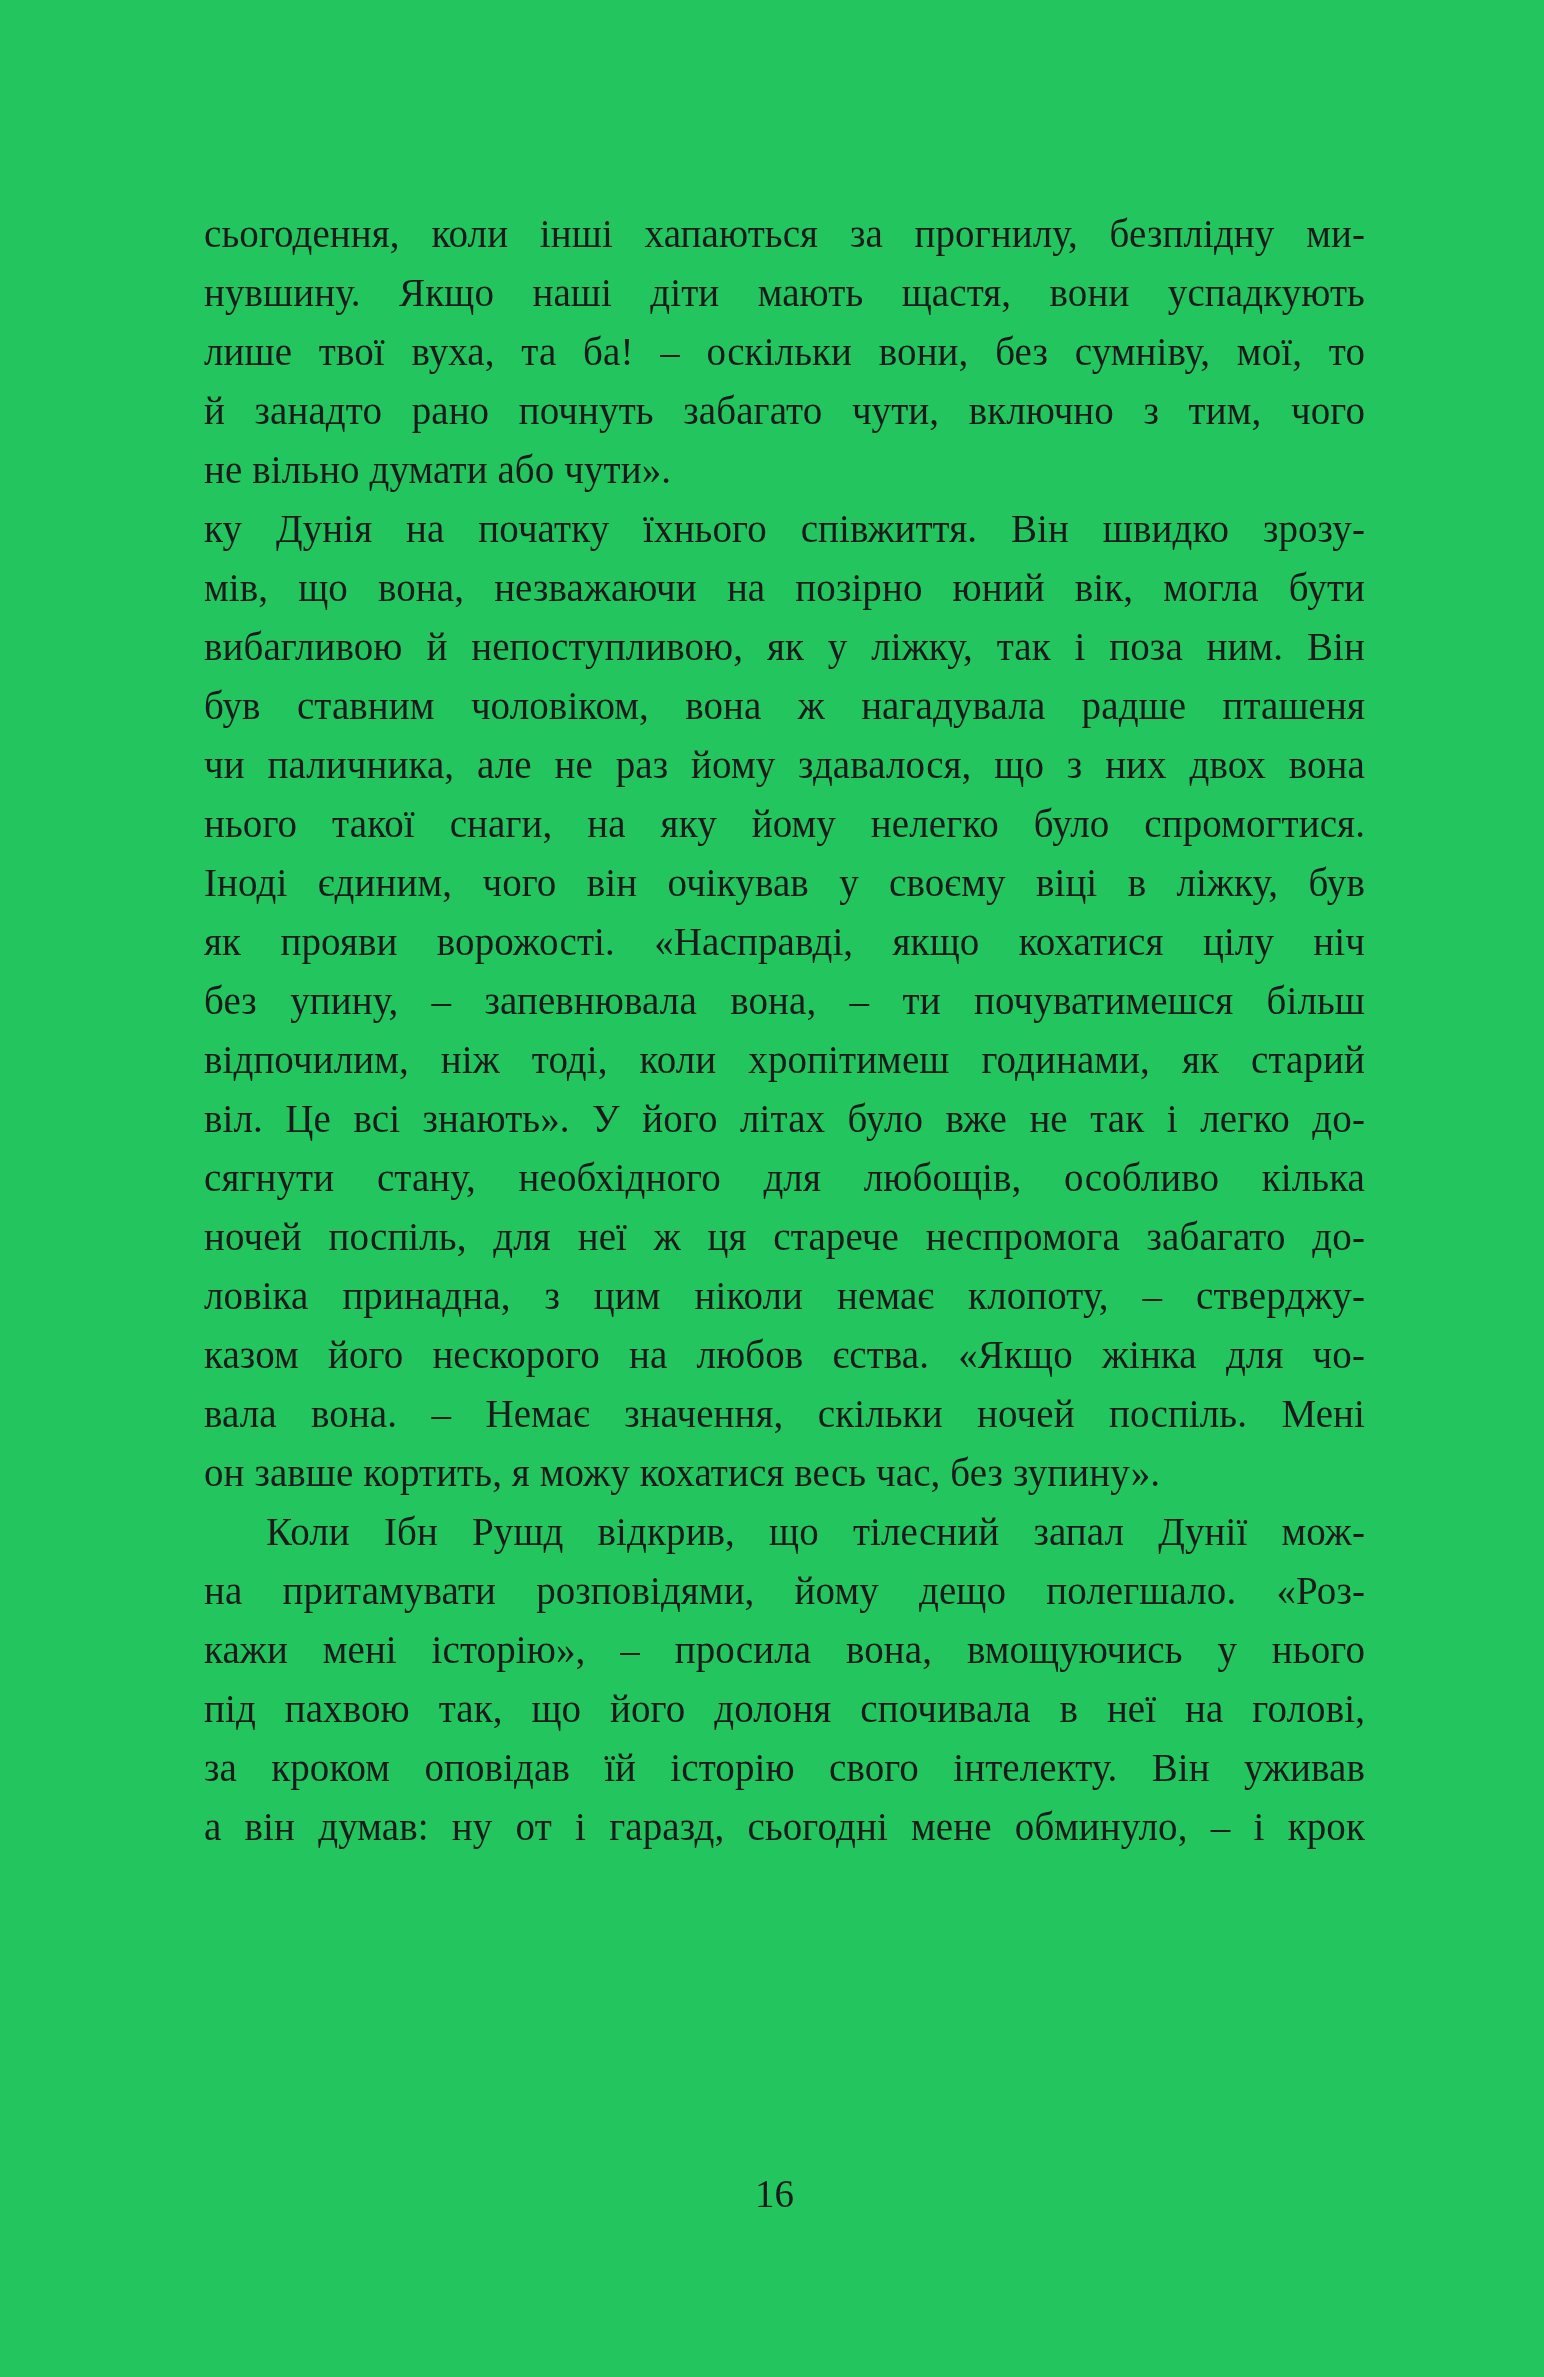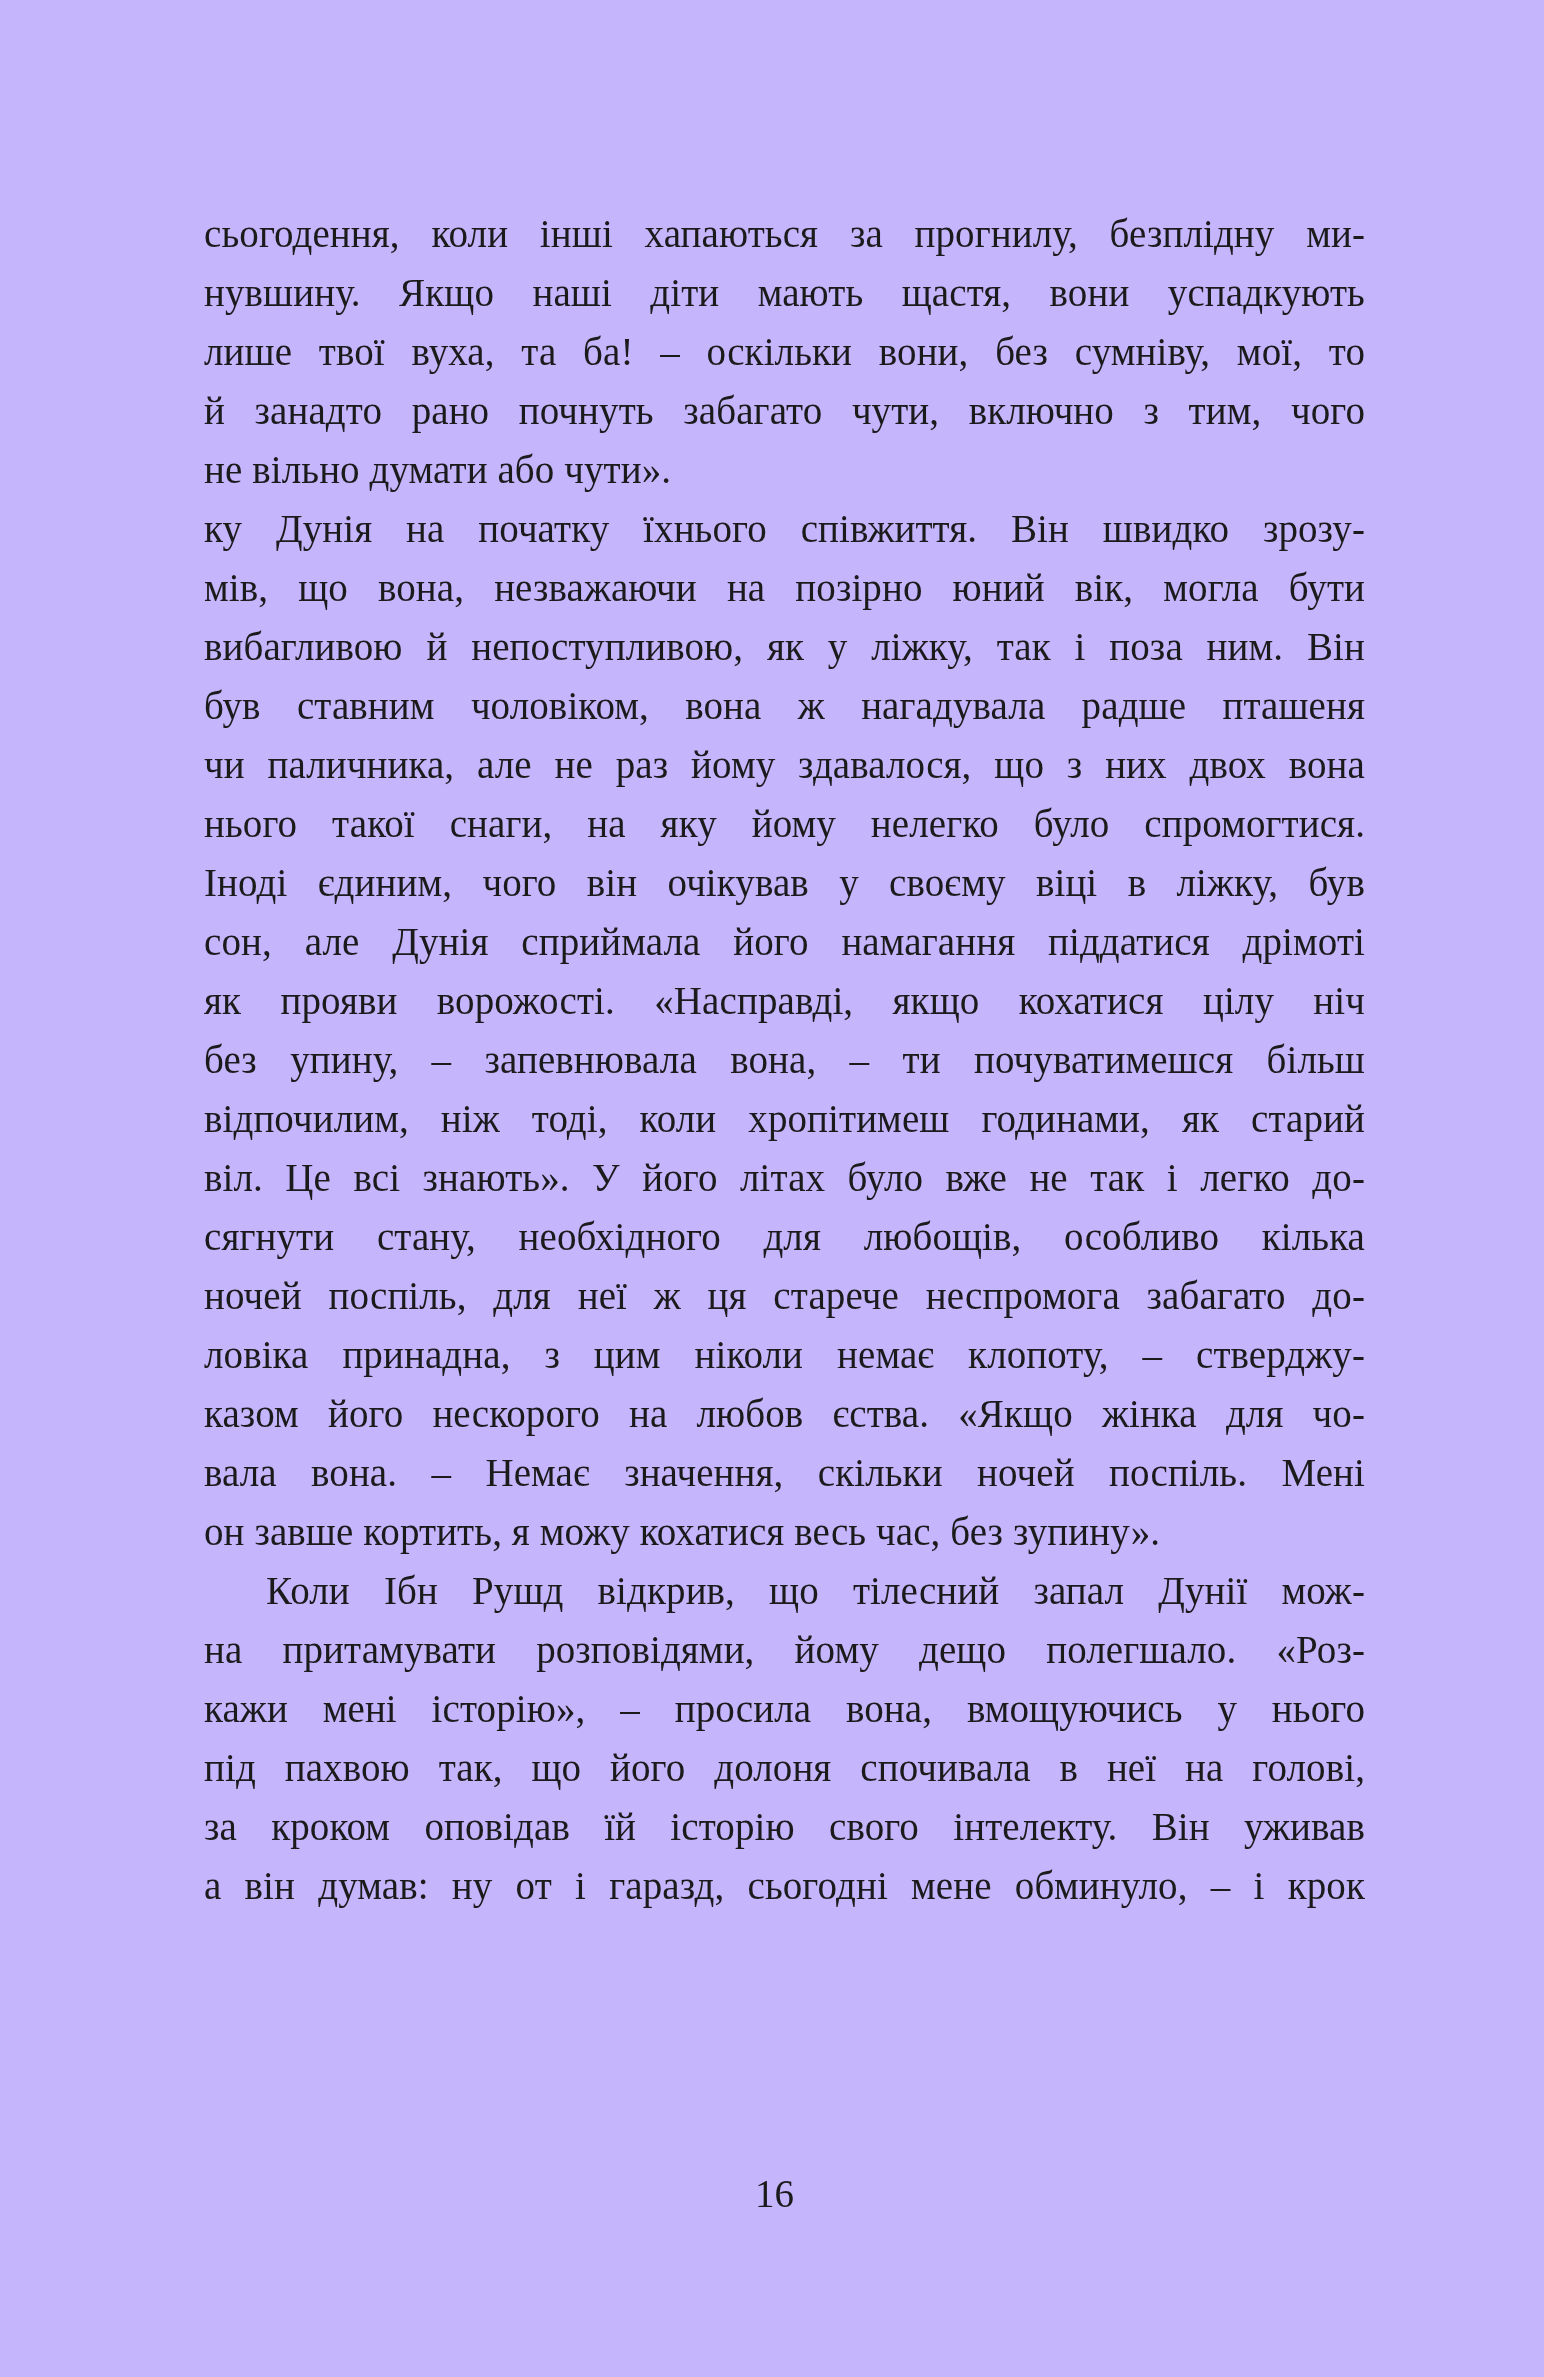--- a/index.html
+++ b/index.html
@@ -14,21 +14,21 @@
     overflow: hidden;
     font-family: "Liberation Serif", "DejaVu Serif", serif;
     color: #1b1b1b;
   }
   .page {
     position: absolute;
     left: 0;
     top: 0;
     width: 1545px;
     height: 2377px;
-    background: #c4b5fd;
+    background: #22c55e;
   }
   .text-block {
     position: absolute;
     left: 204px;
     top: 204px;
     width: 1161px;
   }
   .line {
     display: block;
     height: 59px;
@@ -105,23 +105,20 @@
       <span class="line">
           <span class="line-inner" style="white-space: normal; display: block;">чи паличника, але не раз йому здавалося, що з них двох вона</span>
         </span>
       <span class="line">
           <span class="line-inner" style="white-space: normal; display: block;">нього такої снаги, на яку йому нелегко було спромогтися.</span>
         </span>
       <span class="line">
           <span class="line-inner" style="white-space: normal; display: block;">Іноді єдиним, чого він очікував у своєму віці в ліжку, був</span>
         </span>
       <span class="line">
-          <span class="line-inner" style="white-space: normal; display: block;">сон, але Дунія сприймала його намагання піддатися дрімоті</span>
-        </span>
-      <span class="line">
           <span class="line-inner" style="white-space: normal; display: block;">як прояви ворожості. «Насправді, якщо кохатися цілу ніч</span>
         </span>
       <span class="line">
           <span class="line-inner" style="white-space: normal; display: block;">без упину, – запевнювала вона, – ти почуватимешся більш</span>
         </span>
       <span class="line">
           <span class="line-inner" style="white-space: normal; display: block;">відпочилим, ніж тоді, коли хропітимеш годинами, як старий</span>
         </span>
       <span class="line">
           <span class="line-inner" style="white-space: normal; display: block;">віл. Це всі знають». У його літах було вже не так і легко до-</span>

